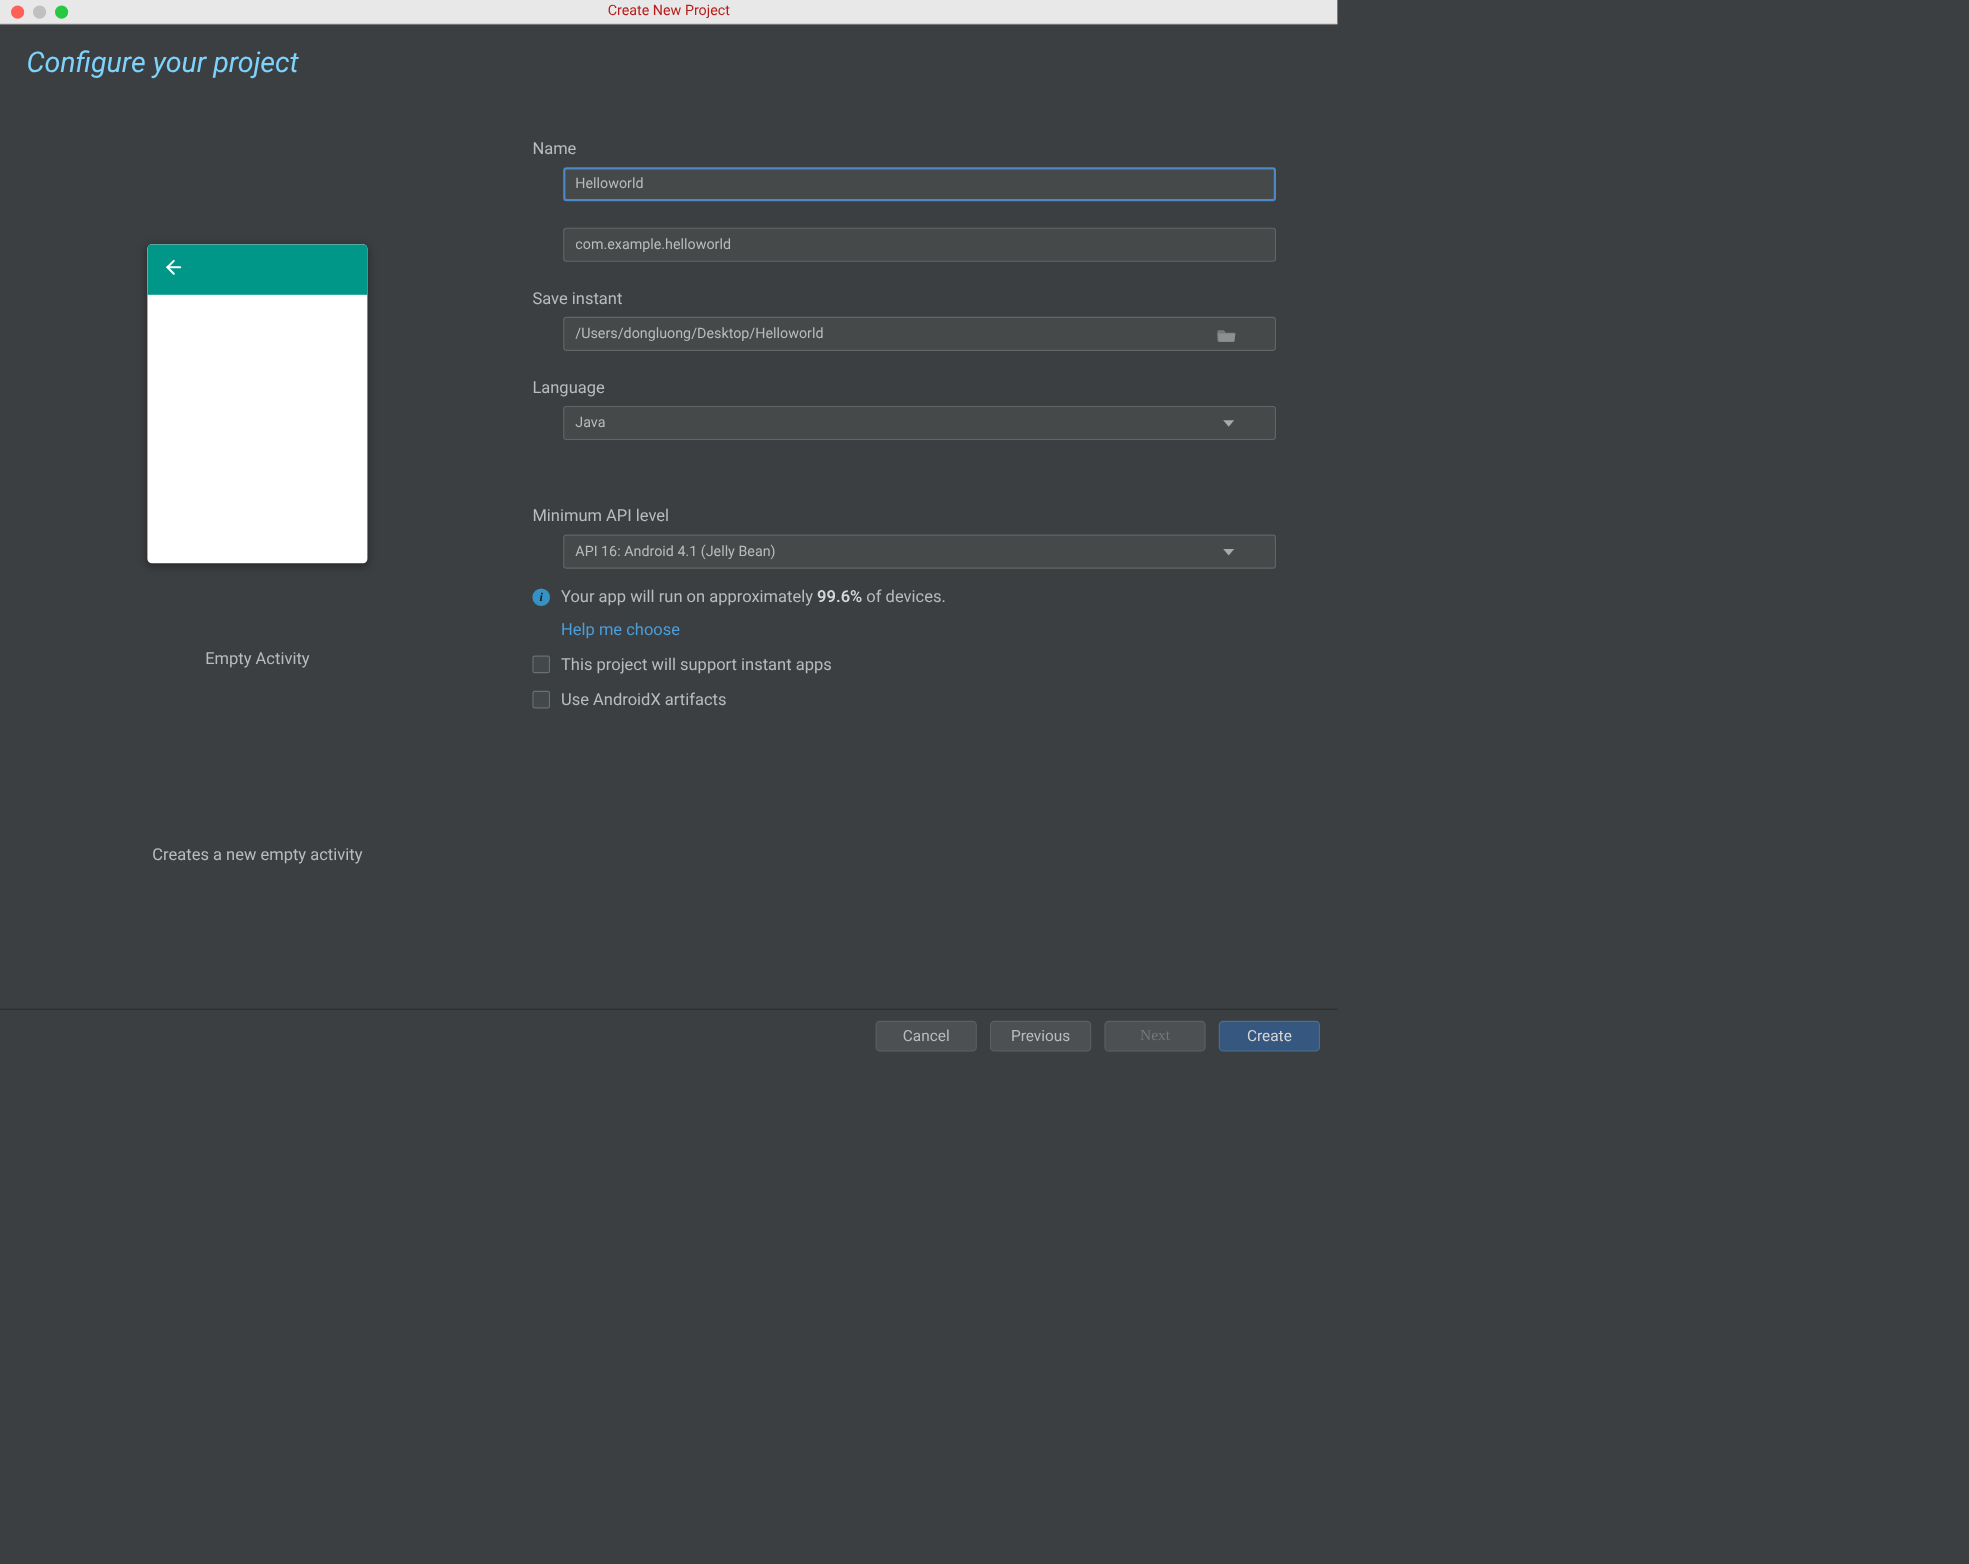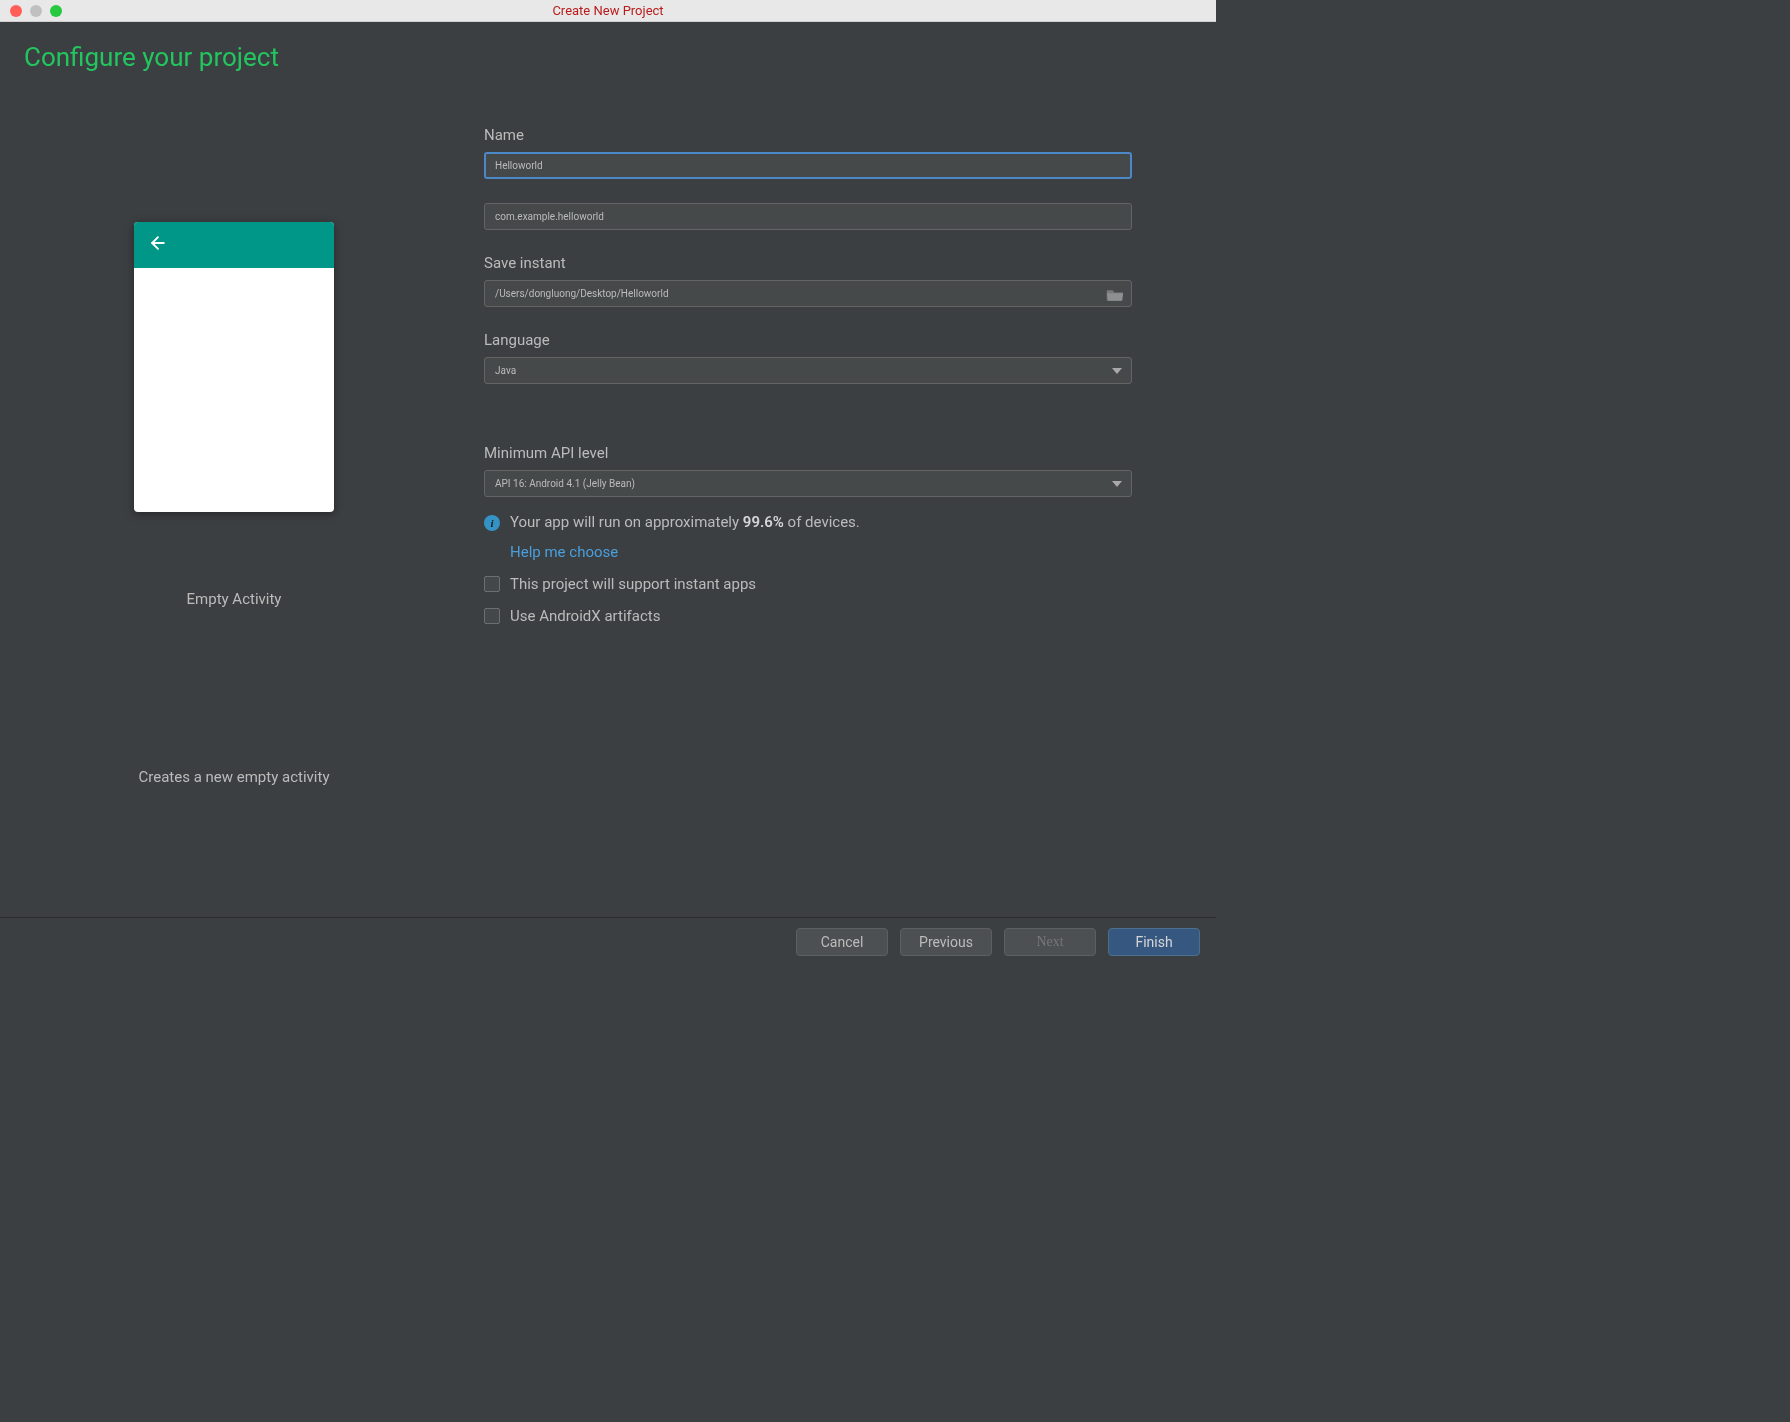--- a/index.html
+++ b/index.html
@@ -43,22 +43,23 @@
   .content {
     flex: 1;
     display: flex;
     flex-direction: column;
     padding: 20px 24px 0 24px;
     overflow: hidden;
   }
   .page-title {
     font-size: 26px;
     font-weight: 400;
-    color: #22c55e;
+    color: #7dd3fc;
     margin-bottom: 40px;
+    font-style: italic;
   }
   .main-area {
     display: flex;
     flex: 1;
     gap: 40px;
   }
   .preview-col {
     width: 420px;
     display: flex;
     flex-direction: column;
@@ -102,25 +103,26 @@
     display: flex;
     flex-direction: column;
     gap: 24px;
   }
   .field-group { display: flex; flex-direction: column; gap: 8px; }
   .field-label { font-size: 15px; color: #bbbbbb; }
   .text-input {
     background: #45494a;
     border: 1px solid #646464;
     color: #bbbbbb;
-    font-size: 10px;
+    font-size: 13px;
     padding: 7px 10px;
     border-radius: 3px;
     font-family: inherit;
     width: 100%;
+    margin-left: 28px;
   }
   .text-input.focused {
     border: 2px solid #4a88c7;
     padding: 6px 9px;
   }
   .input-with-icon { position: relative; }
   .input-with-icon .text-input { padding-right: 34px; }
   .input-icon {
     position: absolute;
     right: 8px; top: 50%; transform: translateY(-50%);
@@ -301,14 +303,14 @@
       </div>
 
     </div>
   </div>
 </div>
 
 <div class="footer">
   <button class="btn">Cancel</button>
   <button class="btn">Previous</button>
   <button class="btn disabled">Next</button>
-  <button class="btn primary">Finish</button>
+  <button class="btn primary">Create</button>
 </div>
 
 </body></html>

